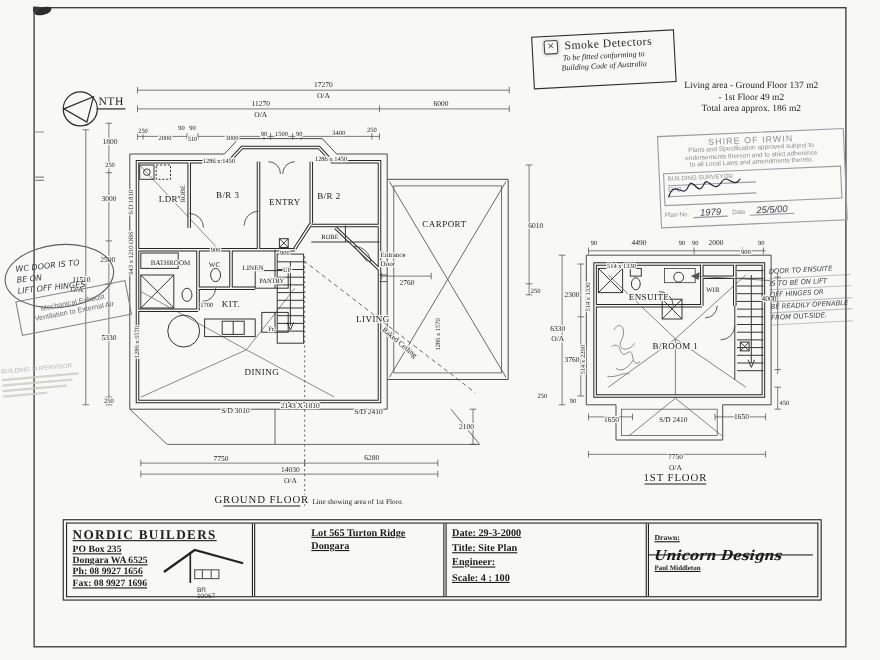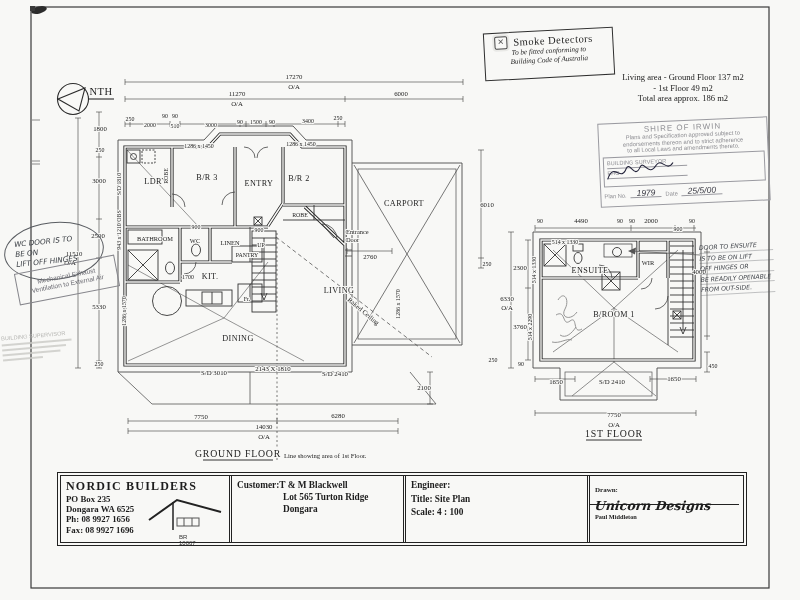--- a/index.html
+++ b/index.html
@@ -52,21 +52,21 @@
   .faint{left:2px;top:332px;width:82px;transform:rotate(-5deg);color:#b7b7b4;
          font-family:"Liberation Sans",sans-serif;font-size:5.6px;}
   .faint .bar{height:2px;background:#c9c9c5;margin:3px 0;opacity:.8;}
   .ensnote{left:700px;top:241px;width:74px;transform:rotate(-3deg);color:#41454b;font-style:italic;
            font-family:"DejaVu Sans",sans-serif;font-size:6.2px;line-height:9.6px;}
   .ensnote div{border-bottom:.5px solid rgba(90,93,98,.35);}
 
   
   .tb{left:57px;top:472px;width:690px;height:74px;border:1.3px solid #222;box-sizing:border-box;}
   .tb-inner{position:absolute;inset:2px;border:1px solid #222;display:flex;}
-  .cell{position:relative;box-sizing:border-box;height:100%;padding:3px 5px;font-weight:bold;}
+  .cell{position:relative;box-sizing:border-box;height:100%;padding:3px 5px;font-weight:bold;text-decoration:underline;}
   .c-divider{border-left:3px double #222;}
   .builders{width:168px;}
   .builders .nm{font-size:12px;letter-spacing:1.2px;}
   .builders .ln{font-size:8.8px;line-height:10.2px;}
   .blogo{position:absolute;left:84px;top:16px;}
   .blogo .br{position:absolute;left:34px;top:42px;font-size:6px;font-family:"Liberation Sans",sans-serif;font-weight:normal;color:#333;}
   .customer{width:174px;font-size:9.3px;line-height:12px;}
   .customer .ind{padding-left:46px;}
   .info{width:184px;font-size:9.3px;line-height:13.5px;}
   .drawn{width:152px;padding:0;display:flex;flex-direction:column;}
@@ -410,27 +410,27 @@
         <svg width="82" height="40">
           <path d="M4,28 L32,8 L76,20" stroke="#222" stroke-width="2" fill="none"></path>
           <path d="M28,10 V38" stroke="#222" stroke-width="1.5" fill="none"></path>
           <rect x="32" y="26" width="22" height="8" fill="none" stroke="#555" stroke-width="1"></rect>
           <path d="M39,26 V34 M47,26 V34" stroke="#555" stroke-width="1"></path>
         </svg>
         <span class="br">BR 10067</span>
       </div>
     </div>
     <div class="cell customer c-divider">
-      <div>Customer:T &amp; M Blackwell</div>
       <div class="ind">Lot 565 Turton Ridge</div>
       <div class="ind">Dongara</div>
     </div>
     <div class="cell info c-divider">
+      <div>Date: 29-3-2000</div>
+      <div>Title: Site Plan</div>
       <div>Engineer:</div>
-      <div>Title: Site Plan</div>
       <div>Scale: 4 : 100</div>
     </div>
     <div class="cell drawn c-divider">
       <div class="top">
         <span class="lbl">Drawn:</span><br>
         <span class="script">Unicorn Designs</span>
         <div class="pm">Paul Middleton</div>
       </div>
     </div>
   </div>

